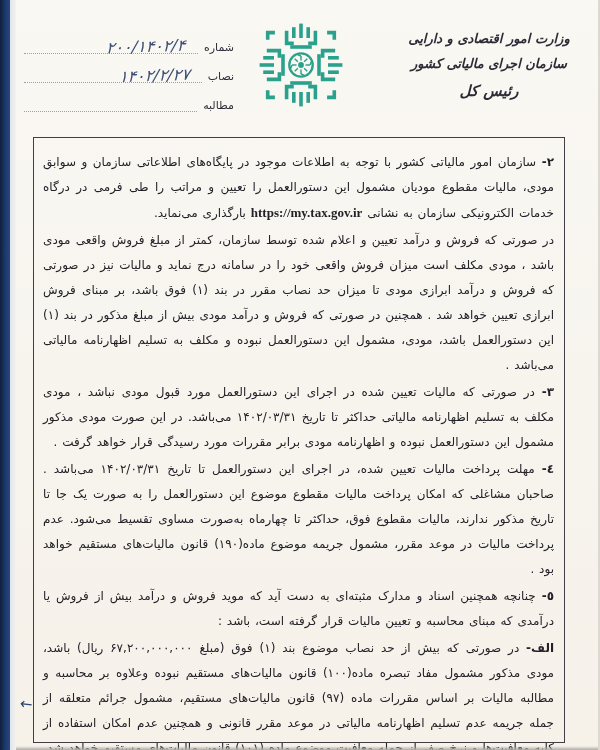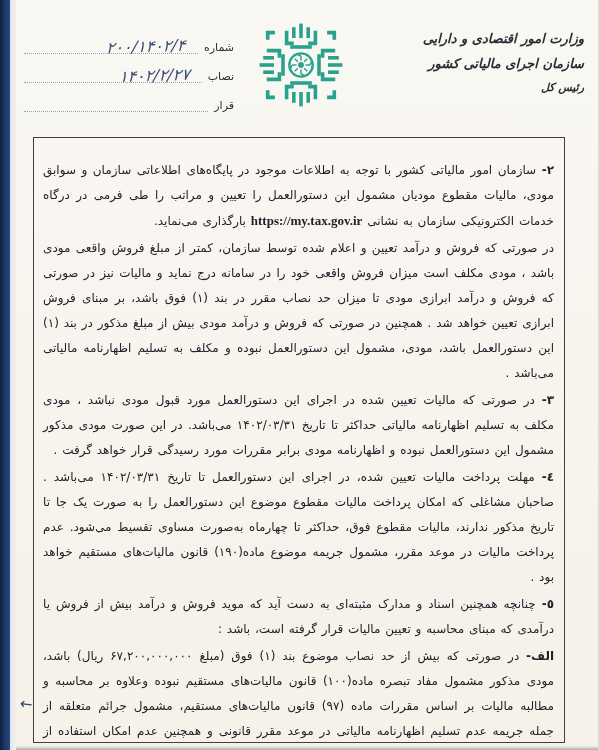--- a/index.html
+++ b/index.html
@@ -23,24 +23,24 @@
     border-right:2px solid #dcd9d1;
   }
   .paper::after {
     content:""; position:absolute; left:0; right:0; bottom:0; height:4px;
     background:linear-gradient(180deg, rgba(120,120,115,0), #aeaca6);
   }
 
   
   .ministry {
     position:absolute; top:26px; right:14px; width:190px;
-    direction:rtl; color:#2c2b36;
+    direction:rtl; text-align:center; color:#2c2b36;
     font-style:italic; font-weight:bold; line-height:1.95; font-size:13px;
   }
-  .ministry .line3 { font-size:11px; }
+  .ministry .line3 { font-size:15px; }
 
   .logo { position:absolute; top:20px; left:240px; width:90px; height:90px; }
 
   .fields {
     position:absolute; top:34px; left:8px; width:210px;
     direction:rtl; color:#33323f;
   }
   .field-row { display:flex; align-items:flex-end; margin-bottom:9px; }
   .field-label { font-size:11px; margin-left:6px; white-space:nowrap; color:#2e2d3a; }
   .field-line { flex:1; position:relative; height:20px; border-bottom:1px dotted #98a0b4; }
@@ -48,21 +48,21 @@
     position:absolute; bottom:-3px; right:12px;
     direction:ltr; unicode-bidi:isolate;
     font-size:16px; font-style:italic; letter-spacing:1.5px;
     color:#3c4e75; transform:rotate(-2deg) skewX(-6deg); white-space:nowrap;
   }
 
   
   .body-box {
     position:absolute; top:137px; left:17px; width:532px; height:606px;
     border:1.6px solid #413f46;
-    padding:20px 10px 4px 9px;
+    padding:12px 10px 4px 9px;
     direction:rtl; text-align:justify; text-align-last:right;
     font-size:12px; line-height:25px; color:#232229;
     word-spacing:1px;
   }
   .body-box p { margin:0 0 2px 0; text-align:justify; text-align-last:right; }
   .lead { font-weight:bold; }
   .url-text {
     direction:ltr; unicode-bidi:embed; font-weight:bold;
     font-family:"Liberation Serif","DejaVu Serif", serif; font-size:13px;
   }
@@ -153,21 +153,21 @@
           <span class="hand-value">۲۰۰/۱۴۰۲/۴</span>
         </span>
       </div>
       <div class="field-row">
         <span class="field-label">نصاب</span>
         <span class="field-line">
           <span class="hand-value">۱۴۰۲/۲/۲۷</span>
         </span>
       </div>
       <div class="field-row">
-        <span class="field-label">قرار</span>
+        <span class="field-label">مطالبه</span>
         <span class="field-line">
           <span class="hand-value"></span>
         </span>
       </div>
     </div>
 
     <div class="body-box" dir="rtl">
       <p>
         <span class="lead">۲-</span><span> سازمان امور مالیاتی کشور با توجه به اطلاعات موجود در پایگاه‌های اطلاعاتی سازمان و سوابق مودی، مالیات مقطوع مودیان مشمول این دستورالعمل را تعیین و مراتب را طی فرمی در درگاه خدمات الکترونیکی سازمان به نشانی </span><span class="url-text">https://my.tax.gov.ir</span><span> بارگذاری می‌نماید.</span>
       </p>

